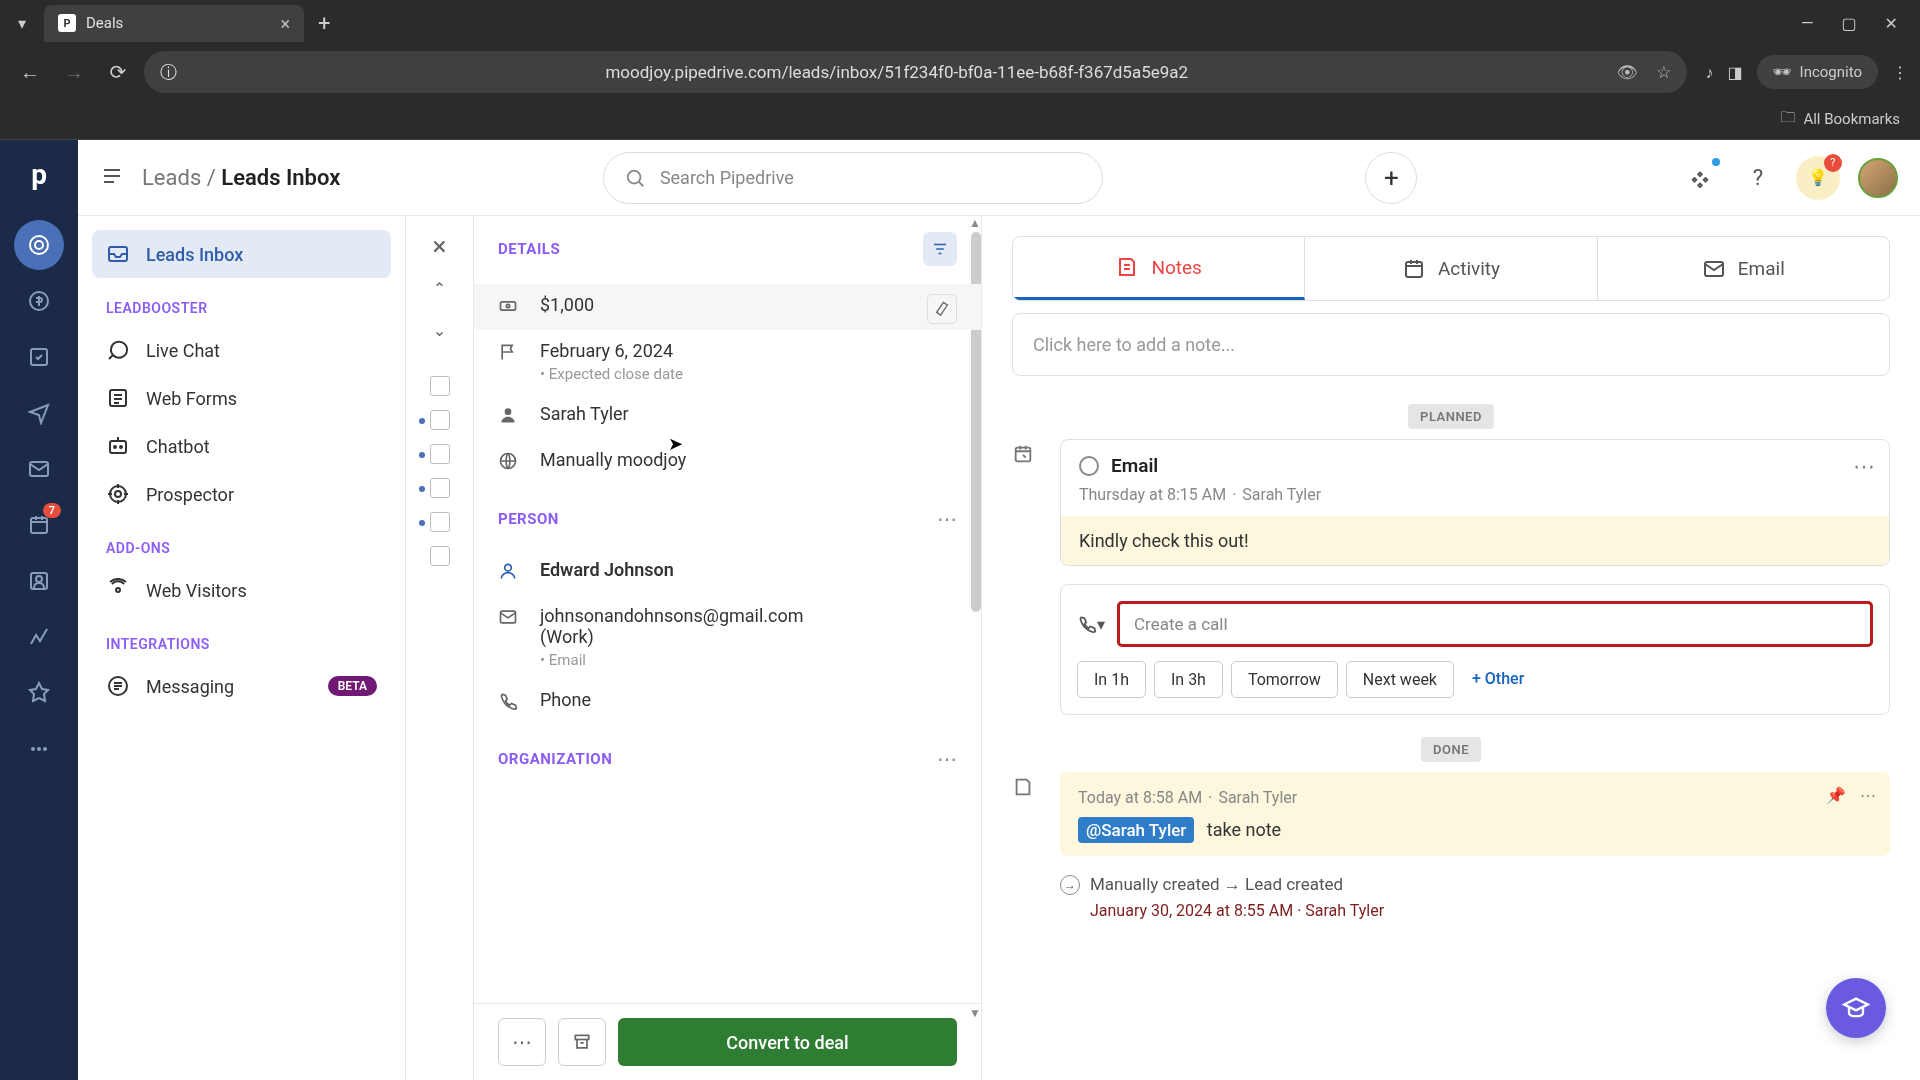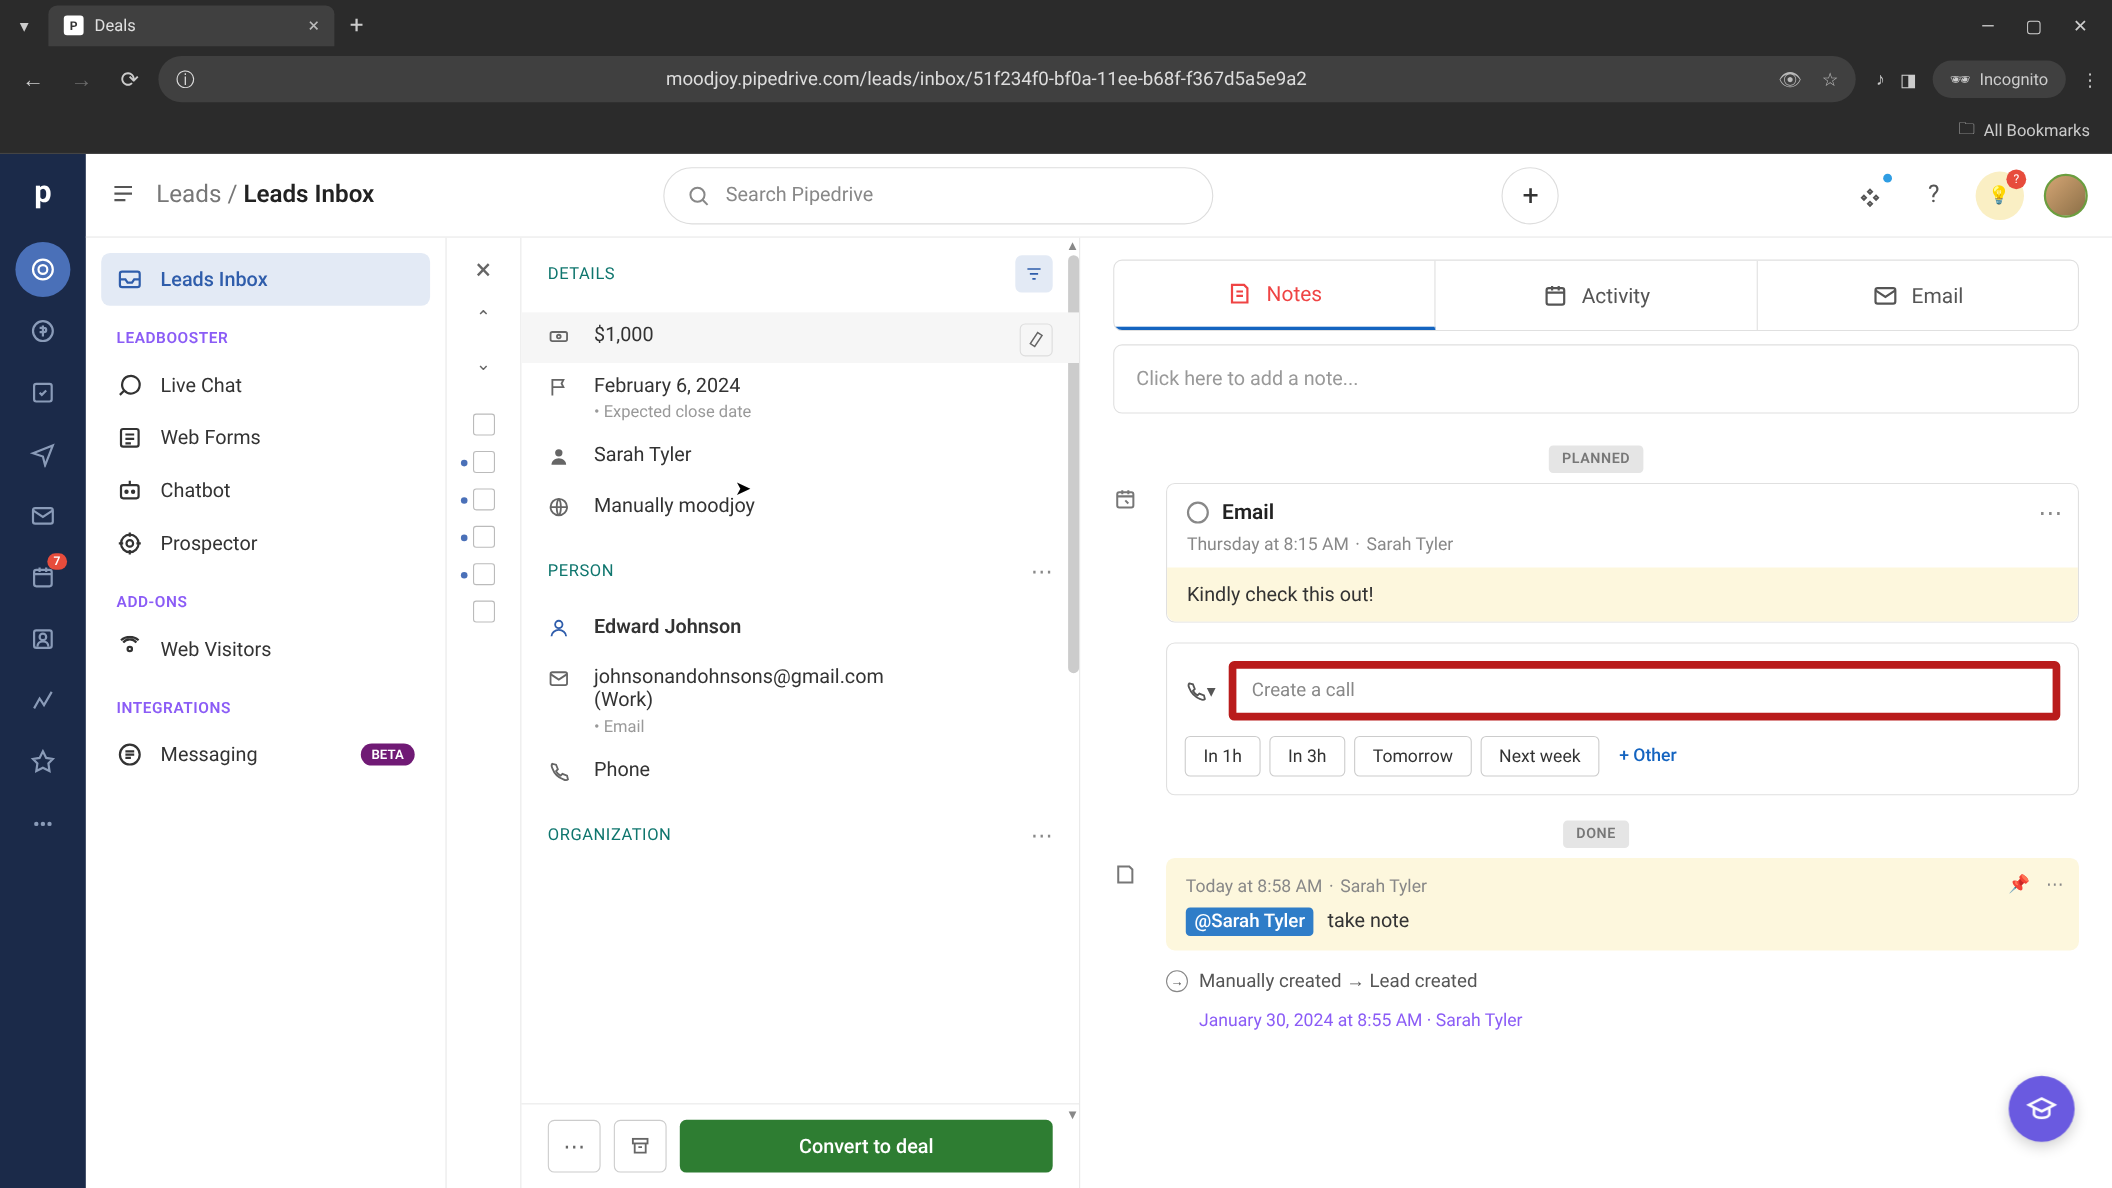--- a/index.html
+++ b/index.html
@@ -65,21 +65,21 @@
 .lead-list-controls { display: flex; flex-direction: column; align-items: center; padding-top: 12px; gap: 6px; }
 .lead-list-controls .ctrl { width: 36px; height: 36px; display: flex; align-items: center; justify-content: center; color: #666; cursor: pointer; }
 .lead-checkboxes { display: flex; flex-direction: column; align-items: center; gap: 14px; padding-top: 28px; }
 .cb { width: 20px; height: 20px; border: 1.5px solid #bbb; border-radius: 3px; position: relative; }
 .cb.dotted::before { content: ""; position: absolute; left: -12px; top: 7px; width: 6px; height: 6px; background: #4a70b8; border-radius: 50%; }
 
 
 .detail-panel { width: 508px; border-right: 1px solid #e8e8e8; display: flex; flex-direction: column; position: relative; }
 .detail-scroll { flex: 1; overflow-y: auto; padding: 16px 24px 0; }
 .section-header { display: flex; align-items: center; justify-content: space-between; margin-bottom: 18px; }
-.section-title { font-size: 15px; font-weight: 400; letter-spacing: 0.5px; color: #0f766e; }
+.section-title { font-size: 15px; font-weight: 700; letter-spacing: 0.5px; color: #8b5cf6; }
 .filter-chip { width: 34px; height: 34px; background: #e3eaf5; border-radius: 6px; display: flex; align-items: center; justify-content: center; color: #2f5dab; }
 .detail-row { display: flex; align-items: flex-start; gap: 18px; padding: 10px 0; position: relative; }
 .detail-row.hover { background: #f6f6f6; margin: 0 -24px; padding: 10px 24px; }
 .detail-row .row-icon { width: 24px; color: #666; flex-shrink: 0; padding-top: 2px; }
 .detail-row .row-content { font-size: 18px; color: #333; }
 .detail-row .row-sub { font-size: 15px; color: #999; margin-top: 4px; }
 .detail-row .row-sub::before { content: "• "; }
 .temp-badge { background: #f3d94e; color: #5a4a00; font-size: 12px; font-weight: 700; padding: 4px 10px; border-radius: 3px; letter-spacing: 0.5px; }
 .edit-btn { position: absolute; right: 24px; top: 10px; width: 30px; height: 30px; border: 1px solid #ddd; border-radius: 5px; display: flex; align-items: center; justify-content: center; color: #666; cursor: pointer; }
 .link-blue { color: #1464c0; }
@@ -111,31 +111,31 @@
 .tl-head { display: flex; align-items: center; gap: 12px; margin-bottom: 8px; }
 .tl-head .circle { width: 20px; height: 20px; border: 2px solid #888; border-radius: 50%; }
 .tl-head .title { font-size: 19px; font-weight: 600; color: #222; }
 .tl-meta { font-size: 16px; color: #888; }
 .tl-meta .dot { margin: 0 6px; }
 .tl-body { background: #fdf7dd; padding: 14px 18px; margin: 12px -18px -14px; font-size: 18px; color: #333; border-radius: 0 0 8px 8px; }
 .tl-actions { position: absolute; top: 14px; right: 14px; color: #888; font-size: 22px; cursor: pointer; }
 .quick-sched { border: 1px solid #e0e0e0; border-radius: 8px; padding: 16px; display: flex; flex-direction: column; gap: 14px; margin: 0 0 24px 48px; }
 .qs-row { display: flex; align-items: center; gap: 12px; }
 .qs-icon { color: #555; display: flex; align-items: center; }
-.qs-input { flex: 1; border: 7px solid #b91c1c; border-radius: 5px; padding: 10px 14px; font-size: 17px; color: #888; }
+.qs-input { flex: 1; border: 3px solid #b91c1c; border-radius: 5px; padding: 10px 14px; font-size: 17px; color: #888; }
 .qs-chips { display: flex; gap: 8px; flex-wrap: wrap; }
 .qs-chip { border: 1px solid #ccc; border-radius: 5px; padding: 8px 16px; font-size: 16px; cursor: pointer; color: #333; }
 .qs-other { color: #1464c0; padding: 8px 10px; font-size: 16px; cursor: pointer; font-weight: 500; }
 .done-card { background: #fdf7dd; border-radius: 8px; padding: 16px 18px; }
 .done-card .tl-meta { margin-bottom: 12px; }
 .mention { background: #2f7dc8; color: #fff; padding: 3px 8px; border-radius: 4px; font-size: 17px; font-weight: 500; }
 .done-text { font-size: 18px; color: #333; }
 .created-line { display: flex; align-items: center; gap: 10px; margin-top: 18px; margin-left: 48px; color: #555; font-size: 17px; }
 .created-line .icon { width: 20px; height: 20px; border: 1.5px solid #888; border-radius: 50%; display: flex; align-items: center; justify-content: center; font-size: 12px; }
-.created-sub { margin-left: 78px; color: #8b5cf6; font-size: 16px; margin-top: 16px; }
+.created-sub { margin-left: 78px; color: #7f1d1d; font-size: 16px; margin-top: 6px; }
 
 .cursor-arrow { position: absolute; left: 668px; top: 433px; font-size: 18px; color: #000; pointer-events: none; }
 
 .fab { position: fixed; right: 34px; bottom: 42px; width: 60px; height: 60px; background: #6a5ae0; border-radius: 50%; display: flex; align-items: center; justify-content: center; color: #fff; cursor: pointer; box-shadow: 0 4px 14px rgba(0,0,0,0.2); }
 </style>
 </head>
 <body>
 
 <div class="browser-chrome">
   <div class="tab-bar">

